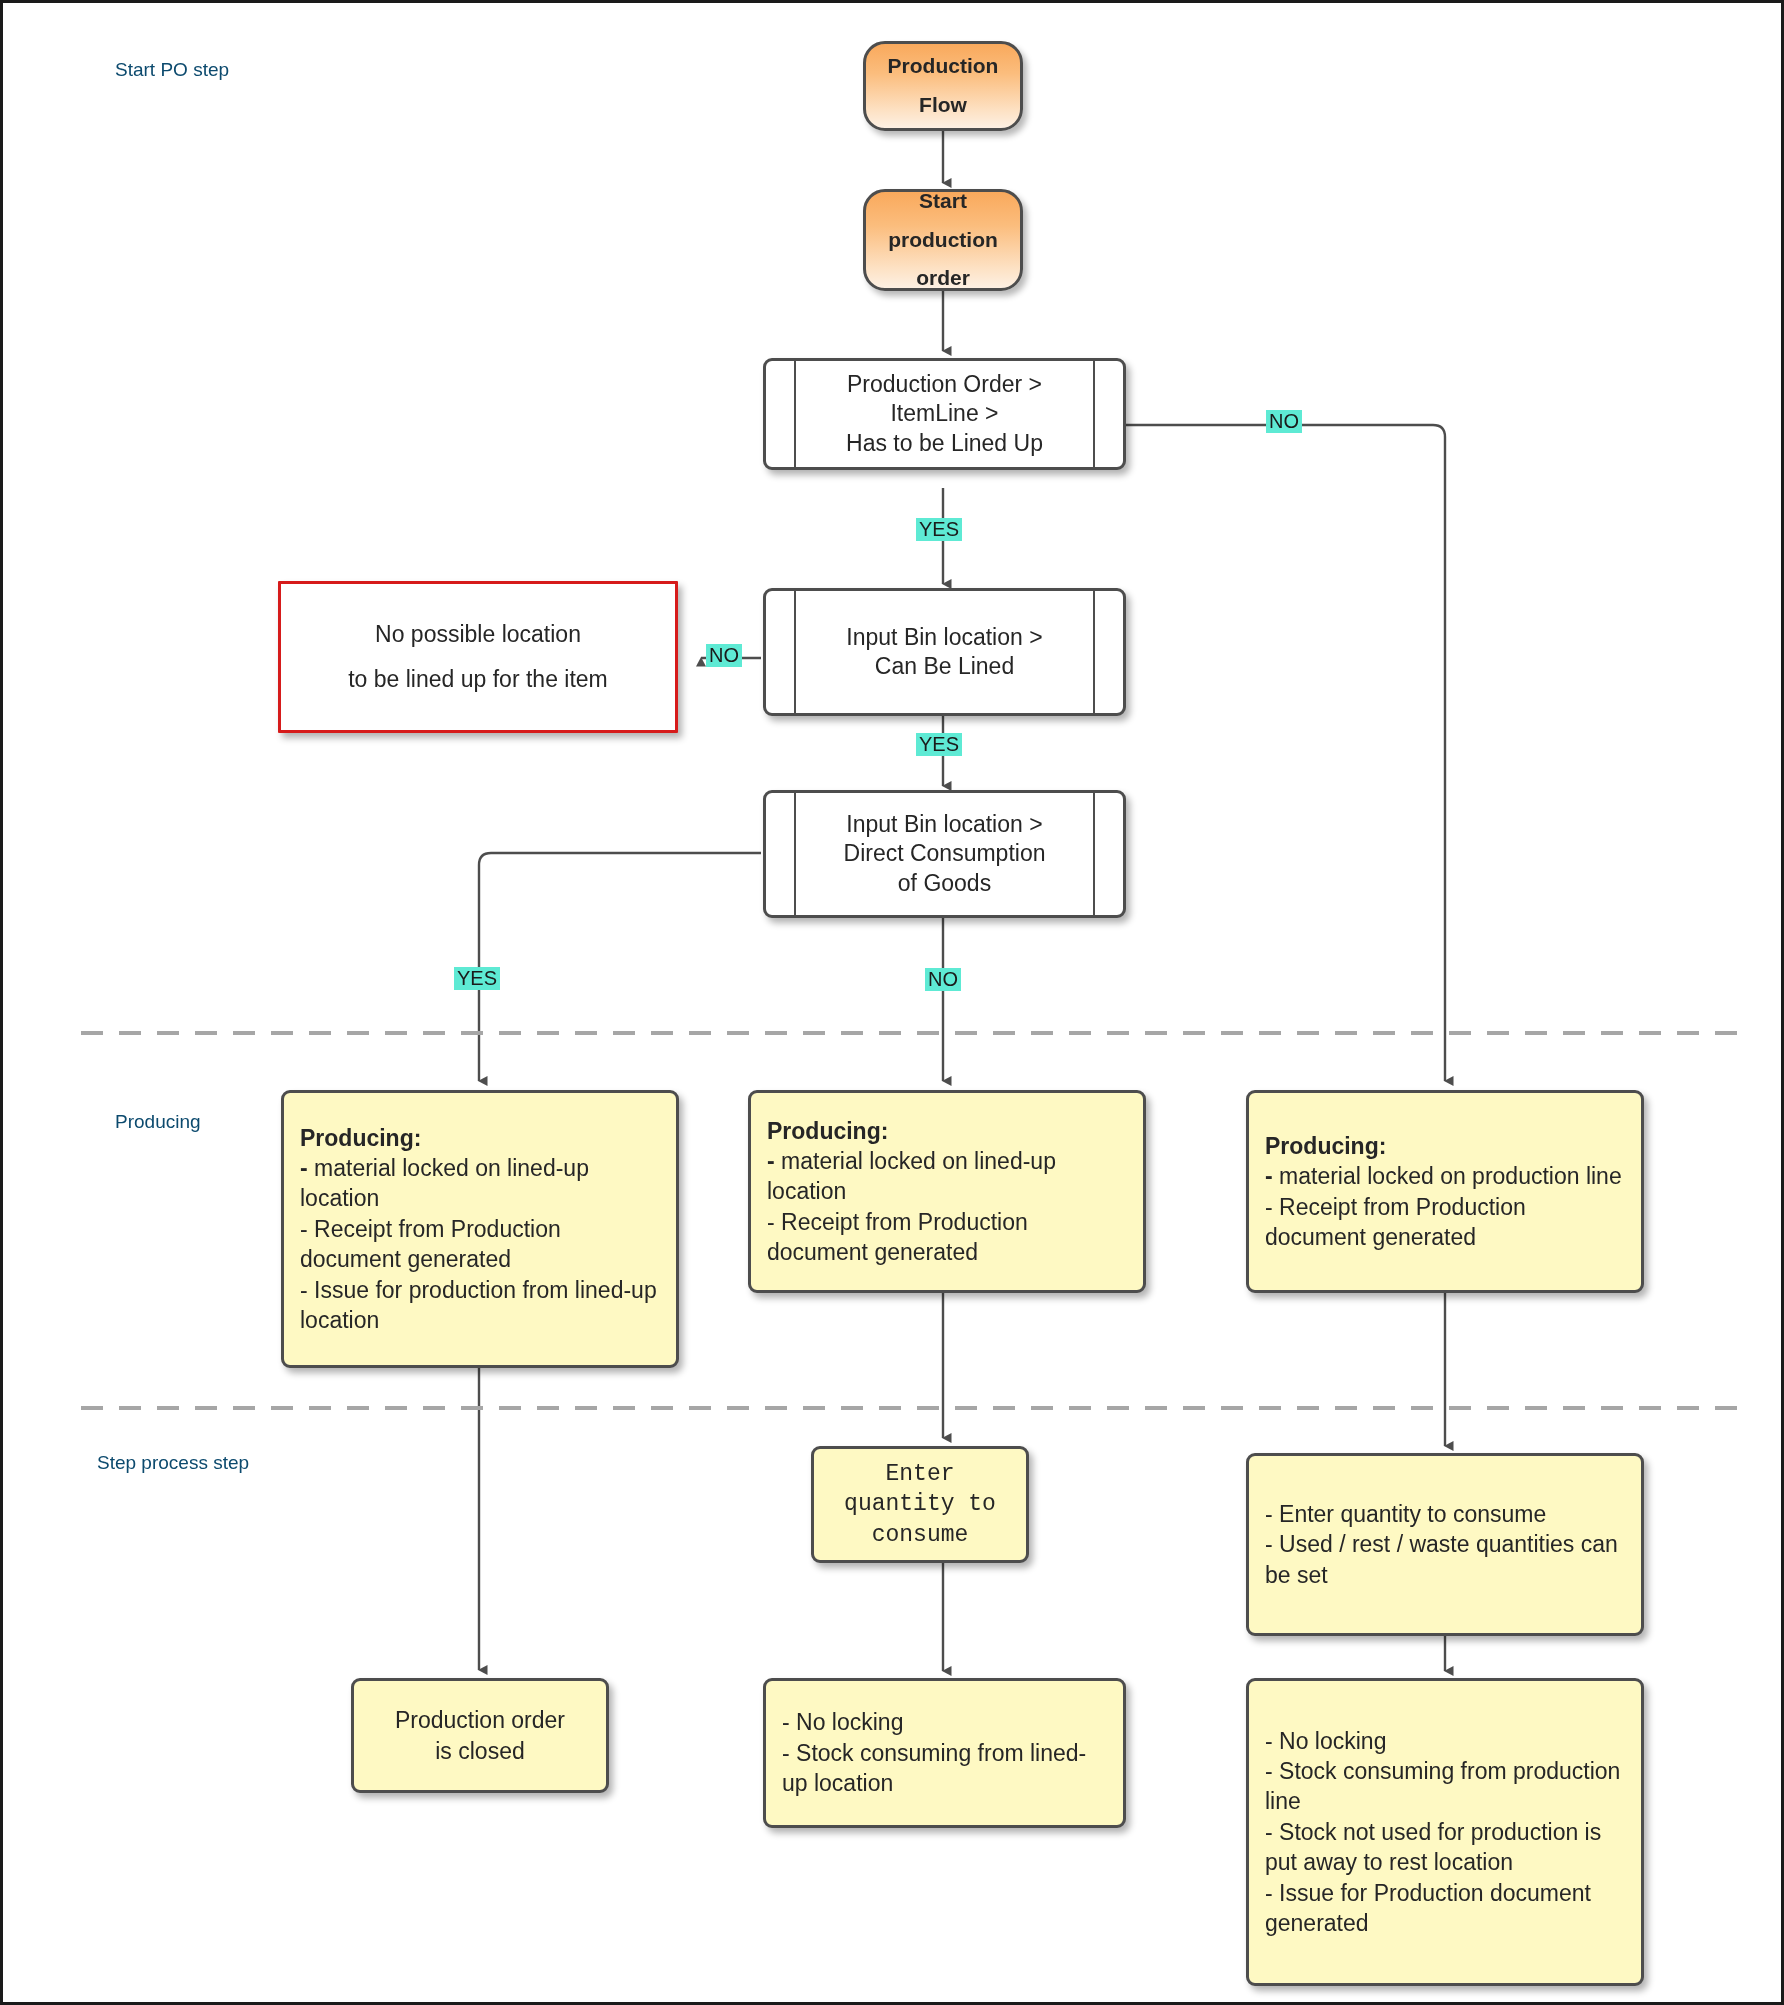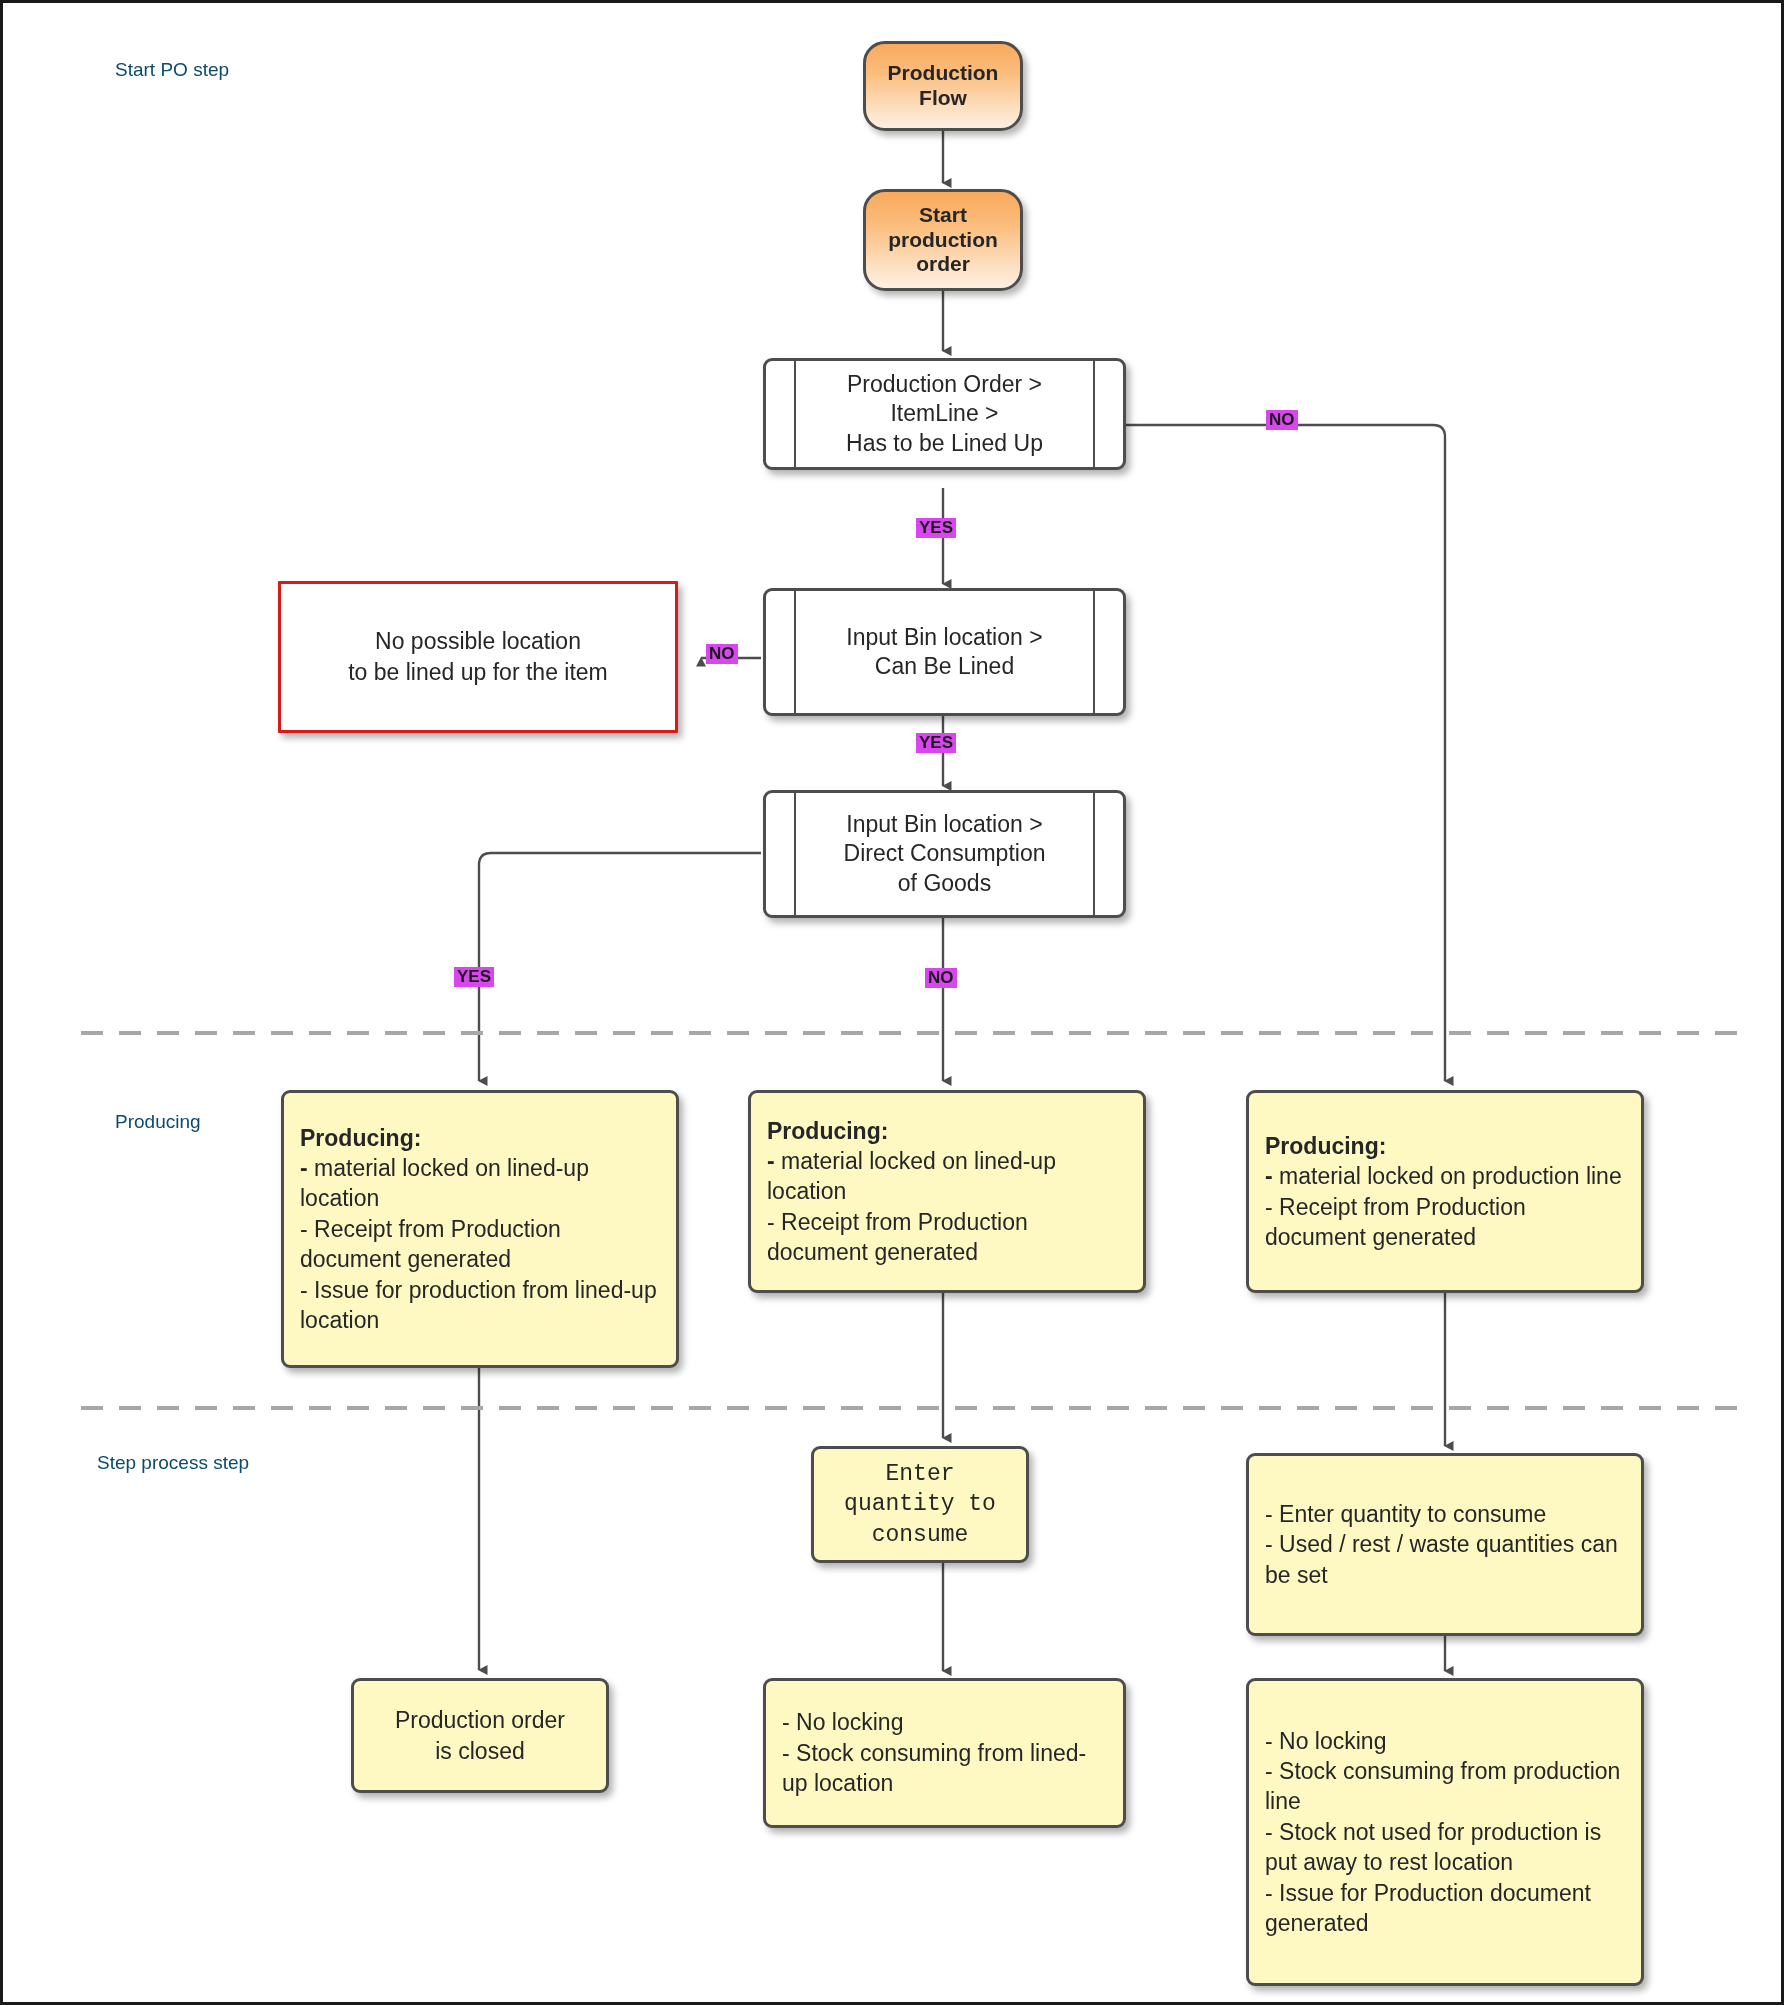--- a/index.html
+++ b/index.html
@@ -28,20 +28,21 @@
   }
 
   
   .node {
     position: absolute;
     box-sizing: border-box;
     display: flex;
     flex-direction: column;
     justify-content: center;
     color: #262626;
+    gap: 14px;
   }
 
   
   .term {
     border: 3px solid #4d4d4d;
     border-radius: 22px;
     background: linear-gradient(to bottom, #f9a95c 0%, #fbbd7d 35%, #fde2c5 80%, #fdf0e3 100%);
     box-shadow: 4px 5px 6px rgba(0,0,0,0.28);
     text-align: center;
     font-weight: bold;
@@ -117,24 +118,24 @@
   .band-label {
     position: absolute;
     font-size: 19px;
     color: #0c4a6e;
     white-space: nowrap;
   }
 
   
   .edge-label {
     position: absolute;
-    font-size: 17px;
-    font-weight: bold;
+    font-size: 20px;
+    font-weight: normal;
     color: #1a1a1a;
-    background: #d946ef;
+    background: #5eead4;
     padding: 0 3px;
     white-space: nowrap;
   }
 </style>
 </head>
 <body>
 
 <div id="page">
 
   <svg id="svg-layer" viewBox="0 0 1784 2005">

